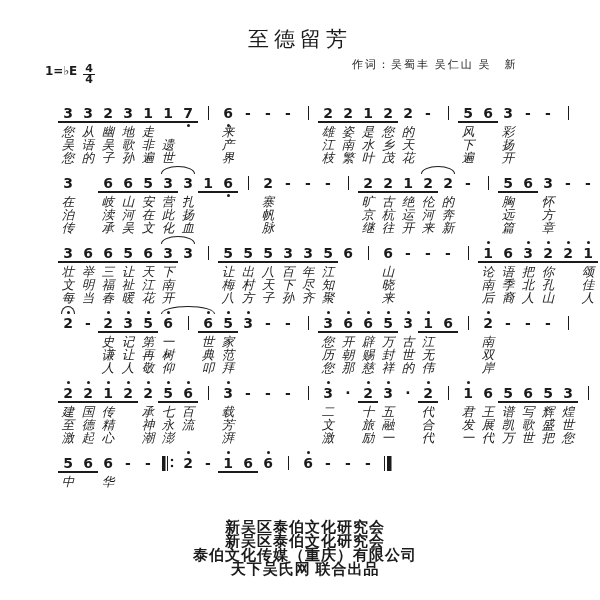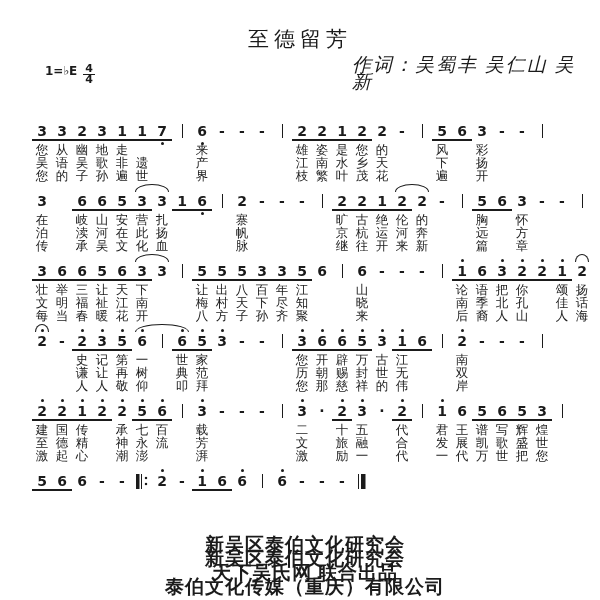--- a/index.html
+++ b/index.html
@@ -8,46 +8,46 @@
     font-family:"Liberation Serif","DejaVu Serif",serif;overflow:hidden;
   }
   .page{position:relative;width:600px;height:600px;background:#ffffff;}
   .title{text-align:center;padding-top:26px;font-size:21px;line-height:26px;letter-spacing:5px;}
   .meta{position:relative;height:44px;margin-top:4px;}
   .keysig{position:absolute;left:45px;top:8px;display:flex;gap:6px;
           font-family:"DejaVu Sans","Liberation Sans",sans-serif;font-size:12px;font-weight:700;}
   .frac{display:inline-flex;flex-direction:column;align-items:center;font-size:11px;line-height:10px;font-weight:700;}
   .frac .ftop{border-bottom:1.2px solid #1b1b1b;padding:0 2px;}
   .frac .fbot{padding:0 2px;}
-  .credits{position:absolute;left:352px;top:0;font-size:19px;line-height:17px;letter-spacing:2px;font-style:italic;}
-  .score{margin-top:18px;padding-left:32px;}
+  .credits{position:absolute;left:352px;top:0;font-size:11px;line-height:17px;letter-spacing:2px;}
+  .score{margin-top:0;padding-left:58px;}
   .system{height:70px;white-space:nowrap;}
   .nrow{height:17px;padding-top:5px;margin-bottom:0;white-space:nowrap;}
   .cell{display:inline-block;width:20px;height:17px;position:relative;text-align:center;
         font-family:"DejaVu Sans","Liberation Sans",sans-serif;font-weight:700;font-size:14px;
         line-height:15px;vertical-align:bottom;border-bottom:2px solid transparent;box-sizing:border-box;}
   .cell.u{border-bottom-color:#1b1b1b;}
   .cell.bar::before{content:"";position:absolute;left:50%;top:0;bottom:1px;width:1.2px;background:#1b1b1b;}
   .cell.rep{
     background-image:linear-gradient(#1b1b1b,#1b1b1b),linear-gradient(#1b1b1b,#1b1b1b),
       radial-gradient(circle,#1b1b1b 1.4px,transparent 1.6px),radial-gradient(circle,#1b1b1b 1.4px,transparent 1.6px);
     background-size:3.5px 15px,1.3px 15px,4px 4px,4px 4px;
     background-position:4px 0,9px 0,12px 2px,12px 8px;background-repeat:no-repeat;}
   .cell.end{
     background-image:linear-gradient(#1b1b1b,#1b1b1b),linear-gradient(#1b1b1b,#1b1b1b);
     background-size:1.3px 15px,4.5px 15px;background-position:6px 0,9px 0;background-repeat:no-repeat;}
   .dot-a{position:absolute;top:-5px;left:50%;margin-left:-1.5px;width:3px;height:3px;border-radius:50%;background:#1b1b1b;}
   .dot-b{position:absolute;bottom:-6px;left:50%;margin-left:-1.5px;width:3px;height:3px;border-radius:50%;background:#1b1b1b;}
   .tie{display:inline-block;position:relative;vertical-align:bottom;}
   .tie::before{content:"";position:absolute;left:3px;right:3px;top:-9px;height:8px;box-sizing:border-box;
                border:1.4px solid #1b1b1b;border-bottom:none;border-radius:100% 100% 0 0/200% 200% 0 0;}
-  .lrow{height:13px;white-space:nowrap;}
+  .lrow{height:13px;white-space:nowrap;font-style:italic;}
   .lcell{display:inline-block;width:20px;height:13px;text-align:center;font-size:12.5px;line-height:13px;
          font-family:"Liberation Serif","DejaVu Serif",serif;}
-  .footer{text-align:center;font-weight:700;font-size:19px;line-height:14px;letter-spacing:1px;padding-left:10px;}
+  .footer{text-align:center;font-weight:700;font-size:15px;line-height:14px;letter-spacing:1px;padding-left:10px;}
 </style>
 </head>
 <body>
 
 <div class="page">
   <div class="title">至德留芳</div>
 
   <div class="meta">
     <div class="keysig">
       <span>1=♭E</span>
@@ -87,22 +87,23 @@
         <div class="lrow"><span class="lcell"></span><span class="lcell"></span><span class="lcell">人</span><span class="lcell">人</span><span class="lcell">敬</span><span class="lcell">仰</span><span class="lcell"></span><span class="lcell">叩</span><span class="lcell">拜</span><span class="lcell"></span><span class="lcell"></span><span class="lcell"></span><span class="lcell"></span><span class="lcell">您</span><span class="lcell">那</span><span class="lcell">慈</span><span class="lcell">祥</span><span class="lcell">的</span><span class="lcell">伟</span><span class="lcell"></span><span class="lcell"></span><span class="lcell">岸</span></div>
       </div>
       <div class="system">
         <div class="nrow"><span class="cell u">2<i class="dot-a"></i></span><span class="cell u">2<i class="dot-a"></i></span><span class="cell u">1<i class="dot-a"></i></span><span class="cell u">2<i class="dot-a"></i></span><span class="cell">2<i class="dot-a"></i></span><span class="cell u">5<i class="dot-a"></i></span><span class="cell u">6<i class="dot-a"></i></span><span class="cell bar"></span><span class="cell">3<i class="dot-a"></i></span><span class="cell">-</span><span class="cell">-</span><span class="cell">-</span><span class="cell bar"></span><span class="cell">3<i class="dot-a"></i></span><span class="cell">·</span><span class="cell u">2<i class="dot-a"></i></span><span class="cell">3<i class="dot-a"></i></span><span class="cell">·</span><span class="cell u">2<i class="dot-a"></i></span><span class="cell bar"></span><span class="cell">1<i class="dot-a"></i></span><span class="cell">6</span><span class="cell u">5</span><span class="cell u">6</span><span class="cell u">5</span><span class="cell u">3</span><span class="cell bar"></span></div>
         <div class="lrow"><span class="lcell">建</span><span class="lcell">国</span><span class="lcell">传</span><span class="lcell"></span><span class="lcell">承</span><span class="lcell">七</span><span class="lcell">百</span><span class="lcell"></span><span class="lcell">载</span><span class="lcell"></span><span class="lcell"></span><span class="lcell"></span><span class="lcell"></span><span class="lcell">二</span><span class="lcell"></span><span class="lcell">十</span><span class="lcell">五</span><span class="lcell"></span><span class="lcell">代</span><span class="lcell"></span><span class="lcell">君</span><span class="lcell">王</span><span class="lcell">谱</span><span class="lcell">写</span><span class="lcell">辉</span><span class="lcell">煌</span></div>
         <div class="lrow"><span class="lcell">至</span><span class="lcell">德</span><span class="lcell">精</span><span class="lcell"></span><span class="lcell">神</span><span class="lcell">永</span><span class="lcell">流</span><span class="lcell"></span><span class="lcell">芳</span><span class="lcell"></span><span class="lcell"></span><span class="lcell"></span><span class="lcell"></span><span class="lcell">文</span><span class="lcell"></span><span class="lcell">旅</span><span class="lcell">融</span><span class="lcell"></span><span class="lcell">合</span><span class="lcell"></span><span class="lcell">发</span><span class="lcell">展</span><span class="lcell">凯</span><span class="lcell">歌</span><span class="lcell">盛</span><span class="lcell">世</span></div>
         <div class="lrow"><span class="lcell">激</span><span class="lcell">起</span><span class="lcell">心</span><span class="lcell"></span><span class="lcell">潮</span><span class="lcell">澎</span><span class="lcell"></span><span class="lcell"></span><span class="lcell">湃</span><span class="lcell"></span><span class="lcell"></span><span class="lcell"></span><span class="lcell"></span><span class="lcell">激</span><span class="lcell"></span><span class="lcell">励</span><span class="lcell">一</span><span class="lcell"></span><span class="lcell">代</span><span class="lcell"></span><span class="lcell">一</span><span class="lcell">代</span><span class="lcell">万</span><span class="lcell">世</span><span class="lcell">把</span><span class="lcell">您</span></div>
       </div>
       <div class="system">
         <div class="nrow"><span class="cell u">5</span><span class="cell u">6</span><span class="cell">6</span><span class="cell">-</span><span class="cell">-</span><span class="cell rep"></span><span class="cell">2<i class="dot-a"></i></span><span class="cell">-</span><span class="cell u">1<i class="dot-a"></i></span><span class="cell u">6</span><span class="cell">6<i class="dot-a"></i></span><span class="cell bar"></span><span class="cell">6<i class="dot-a"></i></span><span class="cell">-</span><span class="cell">-</span><span class="cell">-</span><span class="cell end"></span></div>
+        <div class="lrow"><span class="lcell">中</span><span class="lcell"></span><span class="lcell">华</span></div>
       </div>
     </div>
 
   <div class="footer">
     <div>新吴区泰伯文化研究会</div>
     <div>新吴区泰伯文化研究会</div>
+    <div>泰伯文化传媒（重庆）有限公司</div>
     <div>天下吴氏网 联合出品</div>
-    <div>泰伯文化传媒（重庆）有限公司</div>
   </div>
 </div>
 
 </body></html>

